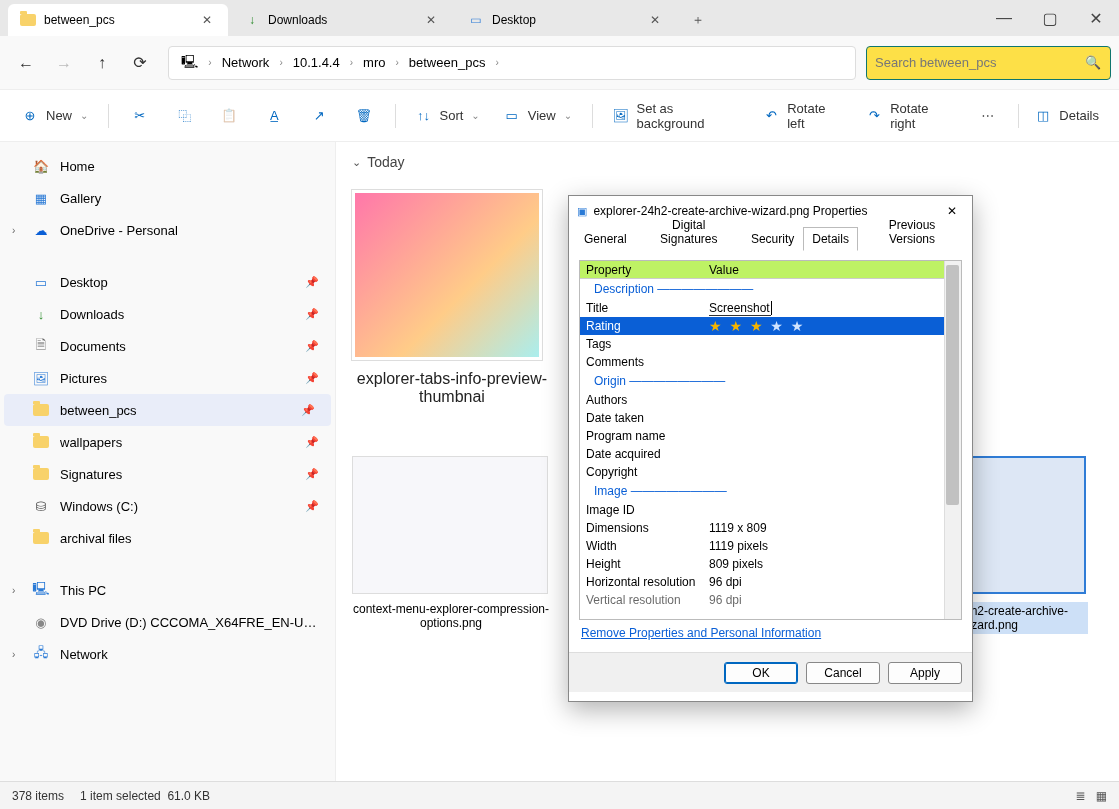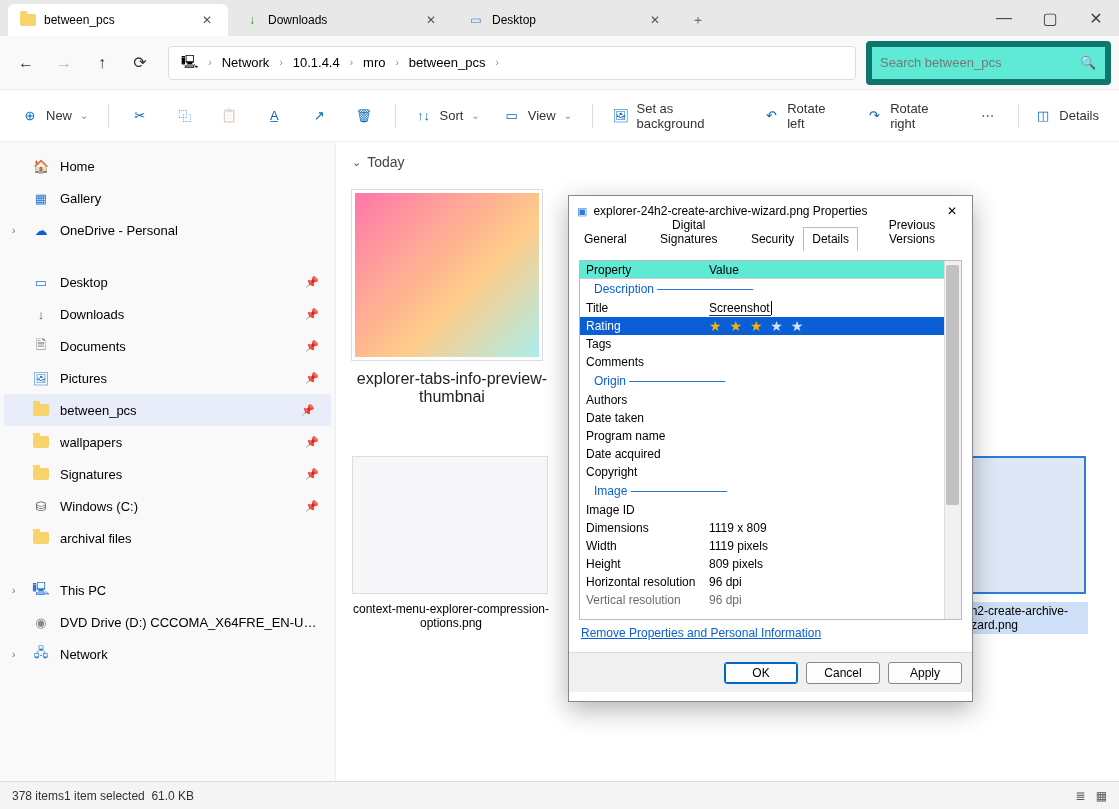--- a/index.html
+++ b/index.html
@@ -16,21 +16,21 @@
 .winctrl { margin-left: auto; display: flex; }
 .winbtn { width: 46px; height: 36px; display: flex; align-items: center; justify-content: center; color: #444; }
 
 
 .addrbar { height: 54px; background: #f9f9f9; display: flex; align-items: center; padding: 0 8px; gap: 2px; border-bottom: 1px solid #eee; }
 .navbtn { width: 36px; height: 36px; display: flex; align-items:center; justify-content:center; color:#333; border-radius:4px; }
 .navbtn.disabled { color: #bbb; }
 .crumbbox { flex: 1; height: 34px; background:#fff; border:1px solid #ddd; border-radius:4px; display:flex; align-items:center; padding:0 6px; gap:2px; margin: 0 8px; }
 .crumb { font-size: 13px; padding: 0 6px; display:flex; align-items:center; gap:4px;}
 .chev { color:#888; font-size:10px; padding:0 2px;}
-.searchbox { width: 245px; height:34px; background:#5eead4; border:6px solid #0f766e; border-radius:4px; display:flex; align-items:center; padding:16px 8px; justify-content:space-between; color:#777; font-size:13px;}
+.searchbox { width: 245px; height:34px; background:#fde047; border:1px solid #0f766e; border-radius:4px; display:flex; align-items:center; padding:16px 8px; justify-content:space-between; color:#777; font-size:13px;}
 
 
 .toolbar { height: 52px; background:#fff; border-bottom:1px solid #eee; display:flex; align-items:center; padding:0 12px; gap:4px; }
 .tbtn { height:36px; display:flex; align-items:center; gap:6px; padding:0 8px; font-size:13px; color:#333; border-radius:4px; }
 .tbtn .ic { width:20px; height:20px; display:flex; align-items:center; justify-content:center; color:#0067c0;}
 .tbtn.iconly { padding:0; width:42px; justify-content:center;}
 .sep { width:1px; height:24px; background:#ddd; margin:0 6px;}
 .toolbar .right { margin-left:auto; display:flex; align-items:center;}
 
 
@@ -47,36 +47,36 @@
 .grouphdr { color:#444; font-size:14px; display:flex; align-items:center; gap:6px; margin-bottom:20px;}
 .grouphdr .caret { color:#555; font-size:11px;}
 .items { display:flex; gap:60px; flex-wrap:wrap;}
 .itemcard { width:200px; text-align:center; font-size:16px; color:#222;}
 .thumb { width:190px; height:170px; background:#eef; border:3px solid #fff; box-shadow:0 0 0 1px #ddd; margin-bottom:10px;}
 
 .row2 { margin-top: 50px; display:flex; gap:60px;}
 .itemcard2 .thumb2 { width:196px; height:138px; background:#f7f7fa; border:1px solid #ddd; margin-bottom:8px;}
 .itemcard2 { width:198px; text-align:center; font-size:12px;}
 
-.statusbar { height:28px; background:#f4f4f4; border-top:1px solid #ddd; display:flex; align-items:center; padding:0 12px; font-size:12px; color:#333; position:absolute; bottom:0; left:0; right:0;}
+.statusbar { height:28px; background:#f4f4f4; border-top:1px solid #ddd; display:flex; align-items:center; padding:0 12px; font-size:12px; color:#333; gap:16px; position:absolute; bottom:0; left:0; right:0;}
 .statusbar .icons { margin-left:auto; display:flex; gap:10px; color:#555;}
 
 
 .dialog { position:absolute; left:568px; top:195px; width:405px; height:507px; background:#fff; border:1px solid #888; box-shadow:0 8px 24px rgba(0,0,0,0.3);}
 .dlgtitle { height:30px; display:flex; align-items:center; padding:0 8px; font-size:12px; gap:6px;}
 .dlgtitle .close { margin-left:auto; width:24px; text-align:center;}
 .dlgtabs { height:26px; display:flex; align-items:flex-end; padding:0 6px; gap:0; font-size:12px; border-bottom:1px solid transparent;}
 .dlgtab { padding:4px 8px; border:1px solid transparent; cursor:default;text-align:center;}
 .dlgtab.active { border:1px solid #bbb; border-bottom:1px solid #fff; background:#fff;}
 .dlgbody { padding:8px 10px 6px 10px; height:400px; display:flex; flex-direction:column;}
 .propgrid { border:1px solid #bbb; flex:1; overflow:auto; font-size:12px; position:relative;}
 .proprow { display:flex; height:18px; align-items:center;}
 .propkey { width:125px; padding-left:6px;}
 .propval { flex:1; padding-left:4px;}
-.prophdr { background:#5eead4; border-bottom:1px solid #ccc;}
+.prophdr { background:#bef264; border-bottom:1px solid #ccc;}
 .propsection { color:#0a5fd6; padding-left:14px; font-size:12px; height:20px; display:flex; align-items:center;}
 .proprow.selected { background:#0a5fd6; color:#fff;}
 .star { color:#f5b400; font-size:14px; letter-spacing:2px;}
 .star .empty { color:#888;}
 .proprow.selected .star .empty { color:#cfe3ff;}
 .propinput { border-bottom:1px solid #333; padding-right:1px;}
 .scrolltrack { position:absolute; right:0; top:0; width:17px; height:100%; background:#f1f1f1; border-left:1px solid #ddd;}
 .scrollthumb { position:absolute; right:2px; top:4px; width:13px; height:240px; background:#c1c1c1; border-radius:2px;}
 .removelink { color:#0a5fd6; text-decoration:underline; font-size:12px; padding:6px 2px;}
 .dlgbuttons { height:40px; display:flex; align-items:center; justify-content:flex-end; gap:8px; padding:0 10px; background:#f0f0f0; border-top:1px solid #ddd;}

